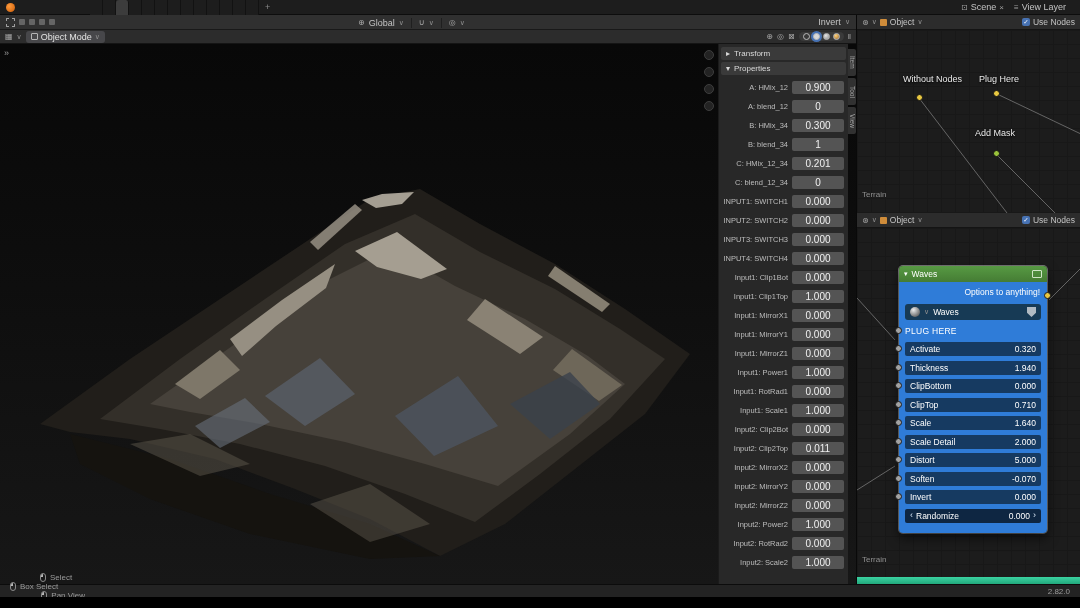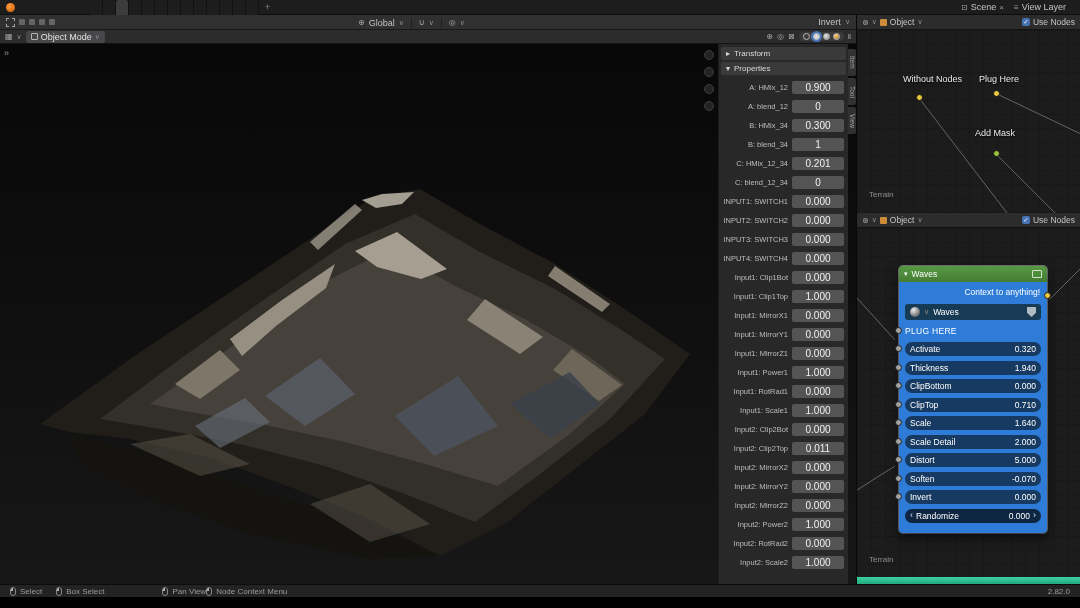--- a/index.html
+++ b/index.html
@@ -69,47 +69,47 @@
   .canvas{position:relative;background-color:#1c1c1c;overflow:hidden;
     background-image:repeating-linear-gradient(to right,#181818 0 1px,transparent 1px 14px),
                      repeating-linear-gradient(to bottom,#181818 0 1px,transparent 1px 14px);}
   .canvas.top{height:183px;}
   .canvas.bottom{height:356px;}
   .wires{position:absolute;inset:0;}
   .nlabel{position:absolute;color:#e9e9e9;font-size:9px;text-shadow:0 1px 2px #000;white-space:nowrap;}
   .dot{position:absolute;width:7px;height:7px;border-radius:50%;border:1px solid #141414;}
   .dot.yellow{background:#e9c841;}
   .dot.green{background:#9ac33b;}
-  .crumb{position:absolute;left:12px;color:#8f8f8f;font-size:8px;}
+  .crumb{position:absolute;left:5px;color:#8f8f8f;font-size:8px;}
 
   
   .node{position:absolute;left:42px;top:38px;width:148px;border-radius:4px;color:#fff;font-size:8.5px;
         box-shadow:0 5px 12px rgba(0,0,0,.6),0 0 0 1px rgba(235,235,235,.45);}
   .node-h{height:16px;background:linear-gradient(#579a43,#457c34);border-radius:4px 4px 0 0;display:flex;align-items:center;gap:4px;padding:0 5px;}
   .nh-ic{margin-left:auto;width:10px;height:8px;border:1px solid #def0d6;border-radius:1px;opacity:.9;}
   .node-b{background:#2f7cd8;border-radius:0 0 4px 4px;padding:5px 6px 6px;}
   .connect{text-align:right;height:13px;margin:0 1px 4px;color:#fdfdfd;}
   .nfield{height:16px;background:#173a55;border-radius:3px;display:flex;align-items:center;gap:4px;padding:0 5px;margin-bottom:6px;}
   .sphere{width:10px;height:10px;border-radius:50%;background:radial-gradient(circle at 35% 30%,#ececec,#808080 60%,#3d3d3d);}
   .shield{margin-left:auto;width:9px;height:10px;background:#ccd1d6;clip-path:polygon(0 0,100% 0,100% 58%,50% 100%,0 58%);opacity:.85;}
   .plug{position:relative;height:11px;margin:1px 0 5px;letter-spacing:.3px;}
-  .wrow{position:relative;height:14px;background:rgba(13,33,51,.72);border-radius:7px;margin-bottom:4.5px;display:flex;align-items:center;padding:0 5px;gap:3px;}
+  .wrow{position:relative;height:14px;background:rgba(13,33,51,.72);border-radius:2px;margin-bottom:4.5px;display:flex;align-items:center;padding:0 5px;gap:3px;}
   .wl{flex:1;white-space:nowrap;}
   .wv{white-space:nowrap;}
   .wsock{position:absolute;left:-10px;top:3px;width:7px;height:7px;border-radius:50%;background:#a2a2a2;border:1px solid #1c1c1c;}
   .plug .wsock{top:1px;}
   .arrow{display:none;color:#d8e6f5;font-size:9px;line-height:9px;}
   .has-arrows .arrow{display:block;}
   .has-arrows{background:rgba(8,24,40,.85);}
   .csock{position:absolute;right:-4px;top:26px;width:7px;height:7px;border-radius:50%;background:#e9c841;border:1px solid #1c1c1c;}
   .tealbar{position:absolute;left:0;right:0;bottom:0;height:7px;background:linear-gradient(#3bd3a2,#22a87c);}
 
   
   .status{position:absolute;left:0;top:584px;width:1080px;height:13px;background:#232323;border-top:1px solid #0c0c0c;display:flex;align-items:center;padding:0 10px;font-size:8px;color:#9b9b9b;}
-  .hints{display:flex;align-items:center;}
+  .hints{display:flex;align-items:center;flex-direction:column;}
   .hint{display:flex;align-items:center;white-space:nowrap;}
   .hint:nth-child(1){margin-right:14px;}
   .hint:nth-child(2){margin-right:58px;}
   .hint:nth-child(3){}
   .mico{width:6px;height:9px;border:1px solid #8b8b8b;border-radius:3px;display:inline-block;position:relative;margin-right:4px;}
   .mico::before{content:"";position:absolute;left:0;top:0;width:50%;height:45%;background:#b8b8b8;border-radius:3px 0 0 0;}
   .letterbox{position:absolute;left:0;top:597px;width:1080px;height:11px;background:#000;}
 </style>
 </head>
 <body>
@@ -419,21 +419,21 @@
         <line x1="192" y1="72" x2="224" y2="40" stroke="#8f8f8f" stroke-width="0.8" opacity="0.8"></line>
       </svg>
 
       <div class="node">
         <div class="node-h">
           <span style="font-size:7px;">▾</span>
           <span>Waves</span>
           <span class="nh-ic"></span>
         </div>
         <div class="node-b">
-          <div class="connect">Context to anything!</div>
+          <div class="connect">Options to anything!</div>
           <div class="nfield">
             <span class="sphere"></span>
             <span class="dim">∨</span>
             <span>Waves</span>
             <span class="shield"></span>
           </div>
           <div class="plug">
             <span class="wsock"></span>
             <span>PLUG HERE</span>
           </div>

